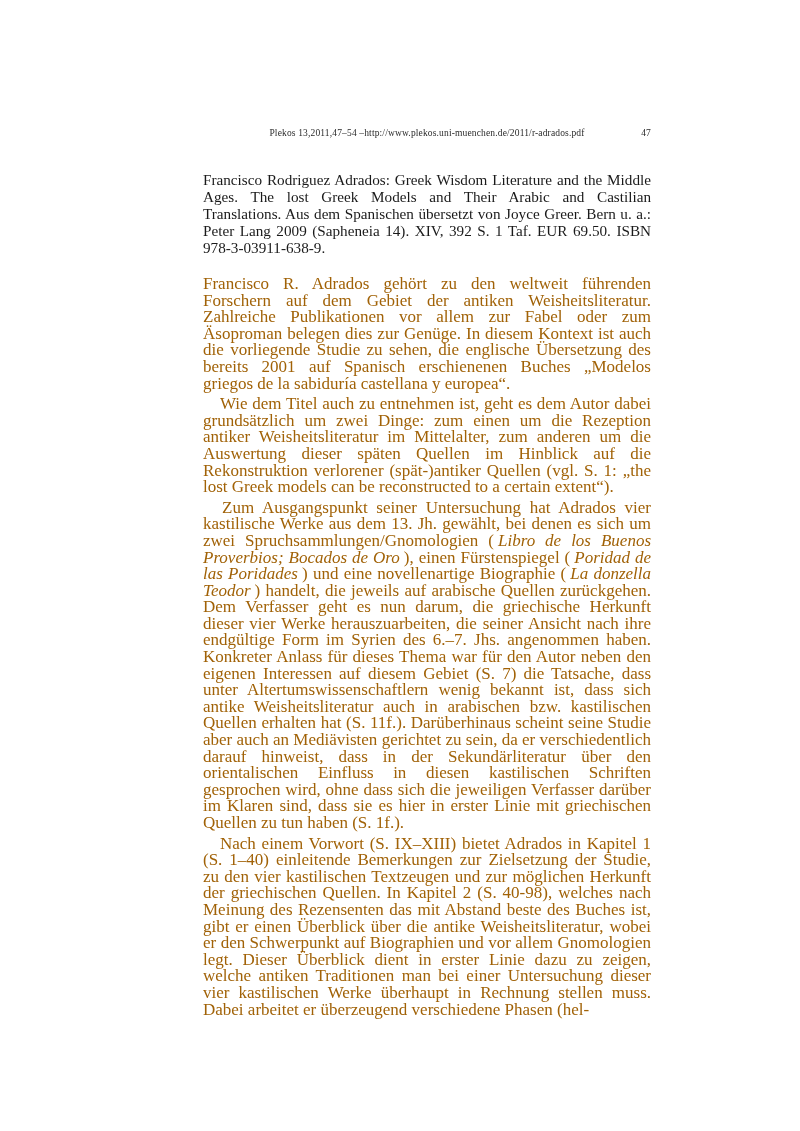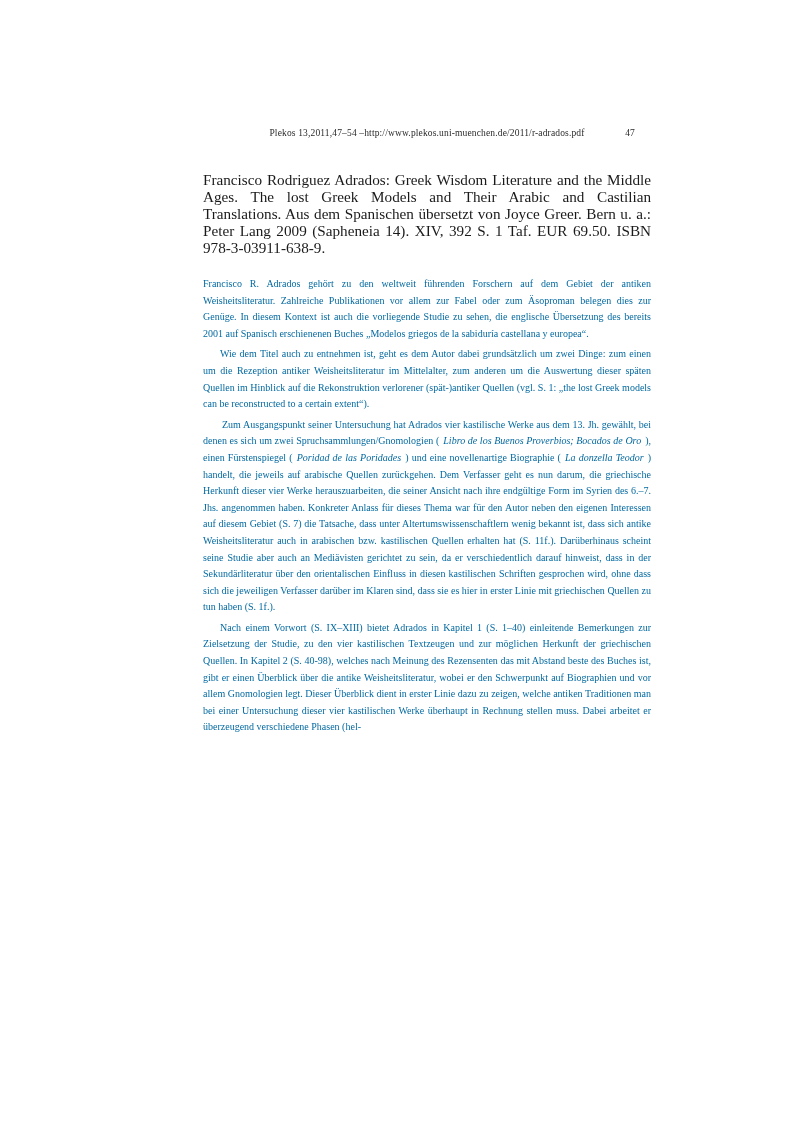--- a/index.html
+++ b/index.html
@@ -28,38 +28,38 @@
     width: 100%;
     font-size: 9.5px;
     line-height: 12px;
     text-align: center;
     color: #2a2a2a;
     letter-spacing: 0.15px;
     margin-bottom: 28px;
   }
   .running-head .page-number {
     position: absolute;
-    right: 16px;
+    right: 0;
     top: 0;
     margin-left: 24px;
   }
   .review-title {
     font-size: 15.2px;
     font-weight: normal;
     line-height: 17px;
     text-align: justify;
     margin-bottom: 16px;
     color: #1a1a1a;
   }
   .para {
-    font-size: 10px;
+    font-size: 17px;
     line-height: 16.6px;
     text-align: justify;
     text-indent: 17px;
-    color: #0369a1;
+    color: #a16207;
     -webkit-hyphens: auto;
     hyphens: auto;
   }
   .para.noindent { text-indent: 0; }
   .para em { font-style: italic; }
 </style>
 </head>
 <body>
 
 <div class="page">

